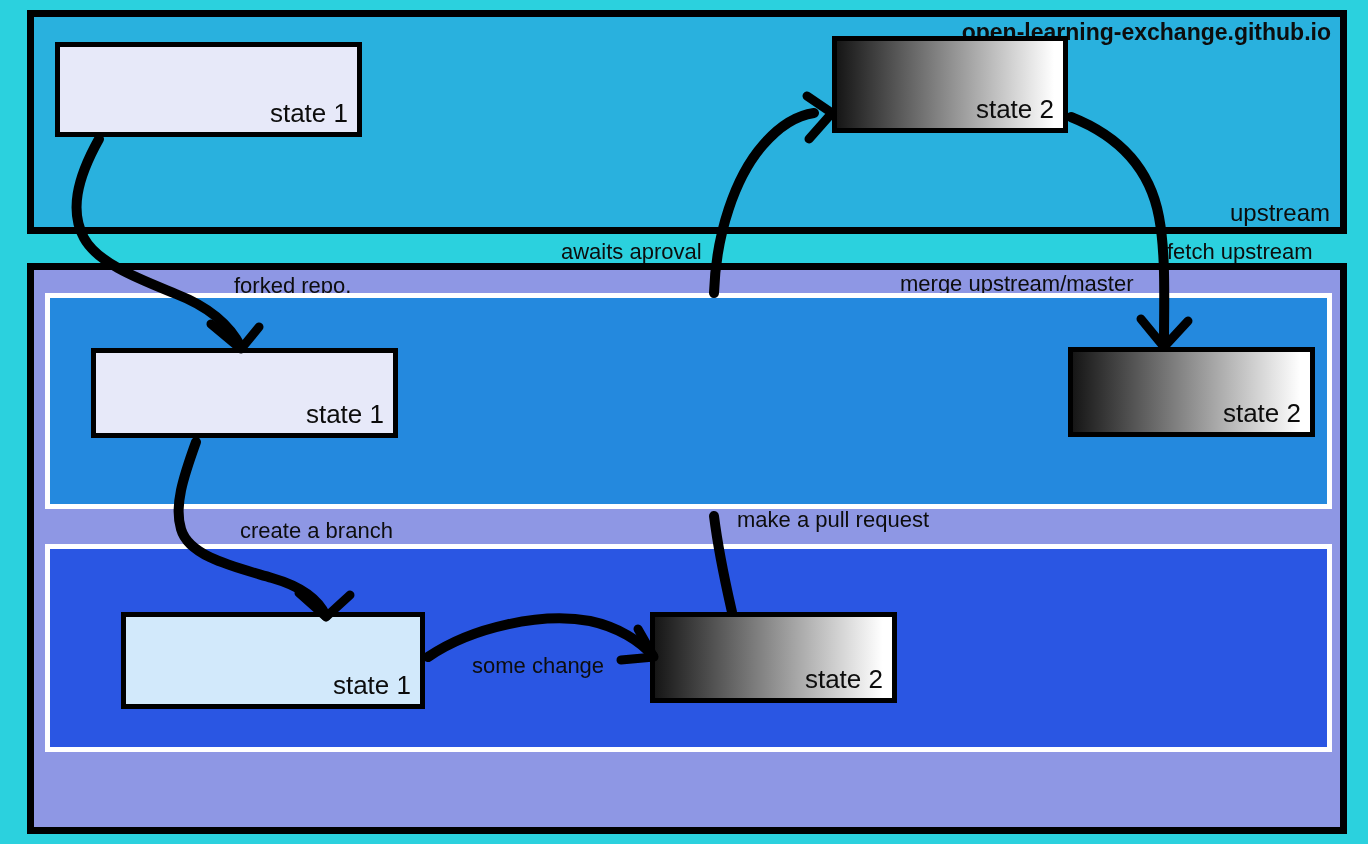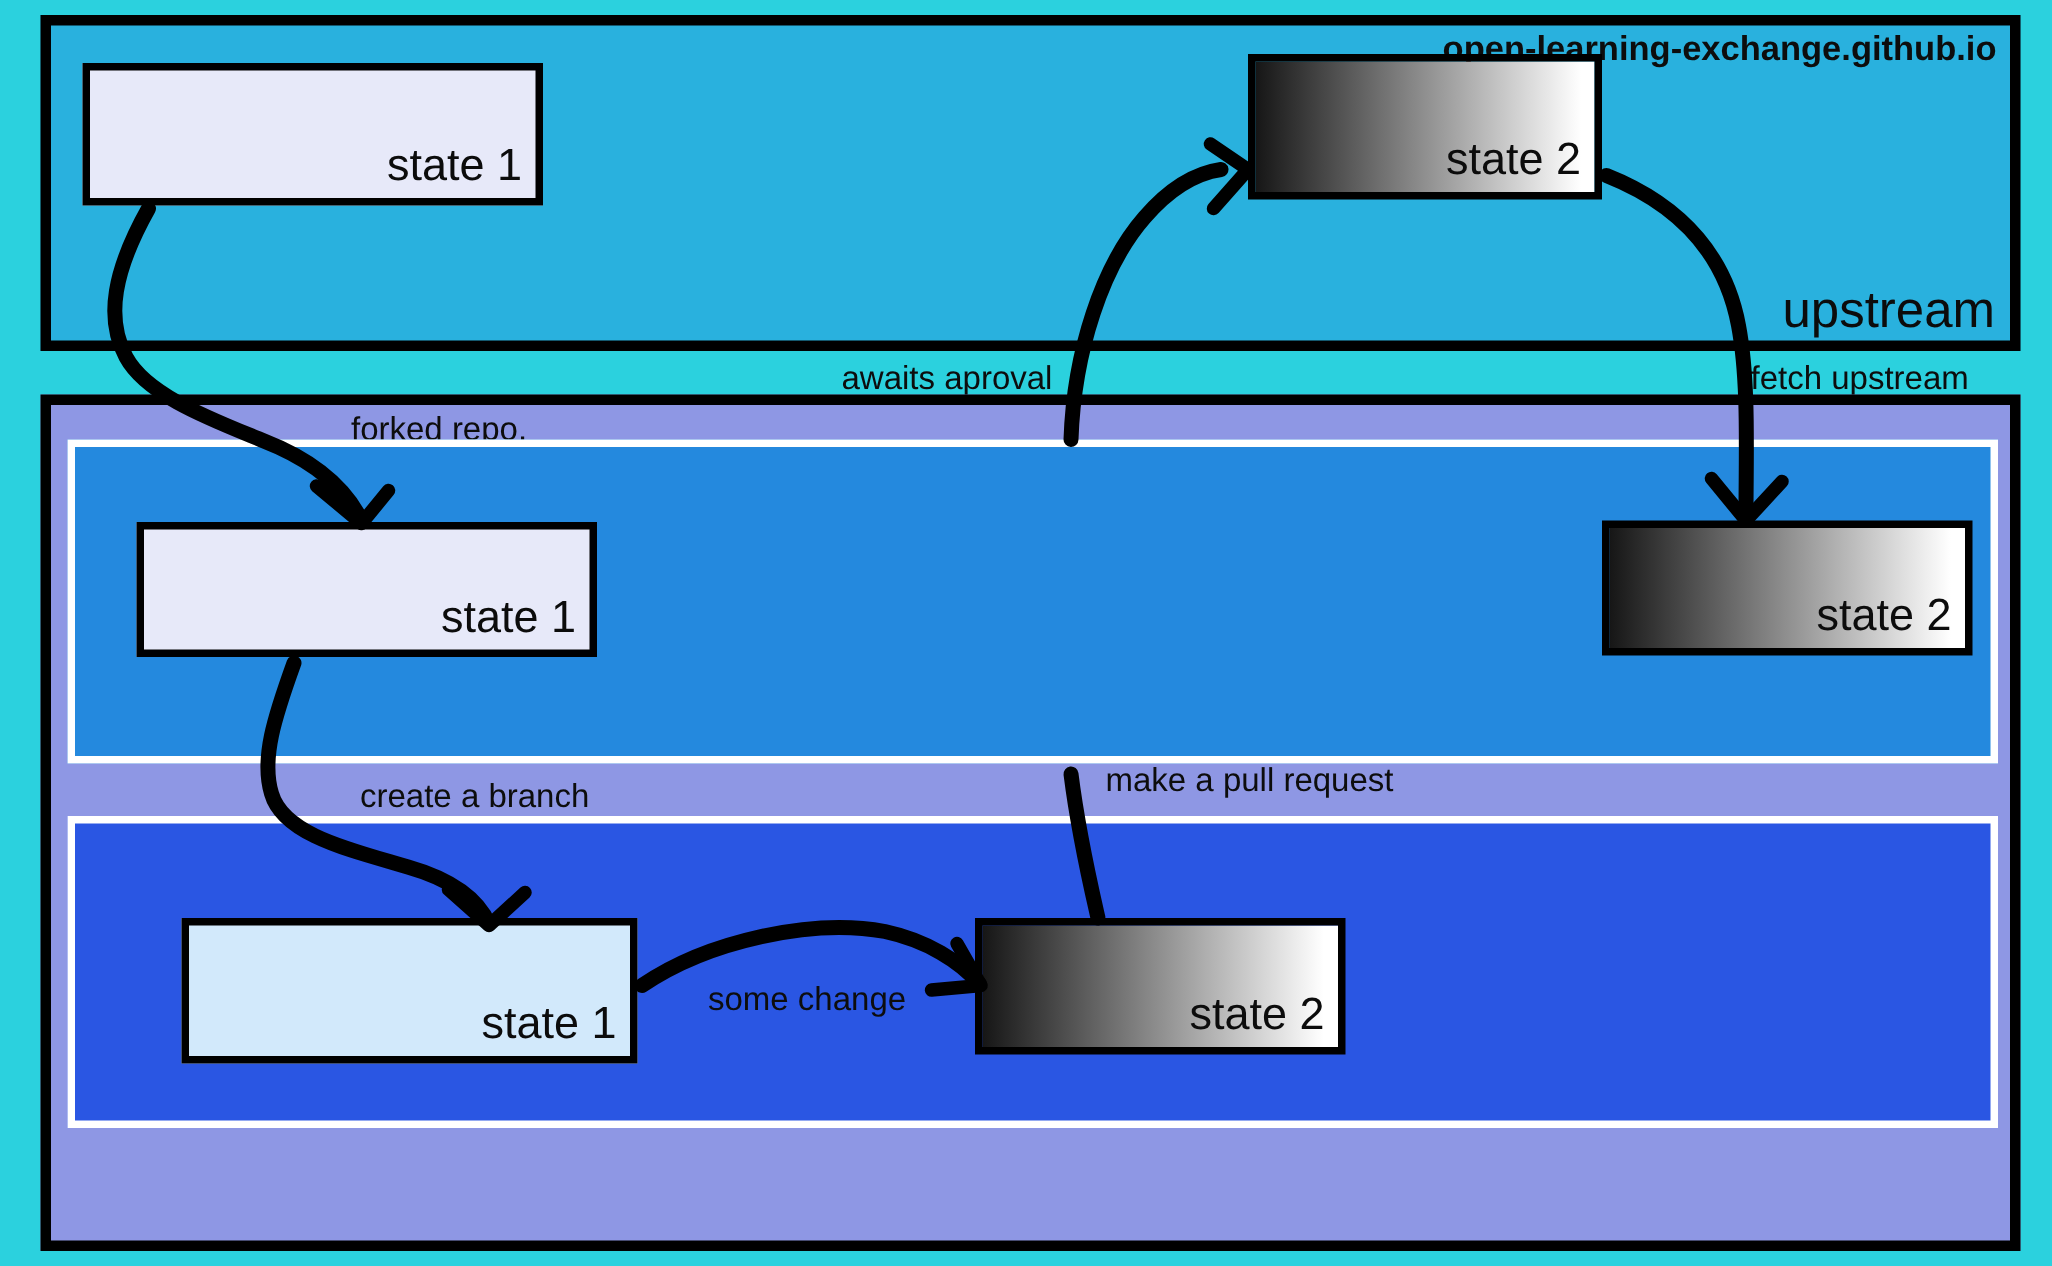--- a/index.html
+++ b/index.html
@@ -25,27 +25,27 @@
     position:absolute;left:11px;top:23px;width:1287px;height:216px;
     background:var(--master-panel);border:5px solid #fff;
   }
   .panel-work{
     position:absolute;left:11px;top:274px;width:1287px;height:208px;
     background:var(--work-panel);border:5px solid #fff;
   }
   .state-box{
     position:absolute;border:5px solid #000;
     display:flex;align-items:flex-end;justify-content:flex-end;
-    font-size:30px;line-height:1;padding:0 9px 6px 0;color:#0c0c0c;
+    font-size:26px;line-height:1;padding:0 9px 6px 0;color:#0c0c0c;
   }
   .fill-lavender{background:var(--state-lavender);}
   .fill-paleblue{background:var(--state-paleblue);}
   .fill-gradient{background:linear-gradient(90deg,var(--grad-dark) 0%,var(--grad-light) 96%);}
   .section-label{
-    position:absolute;right:10px;bottom:1px;font-size:34px;line-height:1.1;color:#0c0c0c;
+    position:absolute;right:10px;bottom:1px;font-size:24px;line-height:1.1;color:#0c0c0c;
   }
   .corner-label{position:absolute;right:9px;top:2px;font-size:23px;line-height:1.2;font-weight:bold;}
   .edge-label{position:absolute;font-size:22px;line-height:1.15;white-space:nowrap;}
   .bottom-repo-label{position:absolute;left:4px;bottom:7px;font-size:24px;line-height:1.2;}
   .arrow-layer{position:absolute;left:0;top:0;width:1368px;height:844px;z-index:10;pointer-events:none;}
   .arrow-layer path{fill:none;stroke:#000;stroke-linecap:round;stroke-linejoin:round;}
   .arrow-main{stroke-width:10px;}
   .arrow-head{stroke-width:9px;}
 </style>
 </head>
@@ -62,20 +62,21 @@
       <span>state 2</span>
     </div>
     <div class="section-label">upstream</div>
   </div>
 
   <div class="edge-label" style="left:561px;top:239px;">awaits aproval</div>
   <div class="edge-label" style="left:1167px;top:239px;">fetch upstream</div>
 
   <div class="fork-container">
     <div class="edge-label" style="left:200px;top:3px;">forked repo.</div>
+    <div class="edge-label" style="left:866px;top:1px;">merge upstream/master</div>
 
     <div class="panel-master">
       <div class="state-box fill-lavender" style="left:41px;top:50px;width:307px;height:90px;">
         <span>state 1</span>
       </div>
       <div class="state-box fill-gradient" style="left:1018px;top:49px;width:247px;height:90px;">
         <span>state 2</span>
       </div>
     </div>
 

